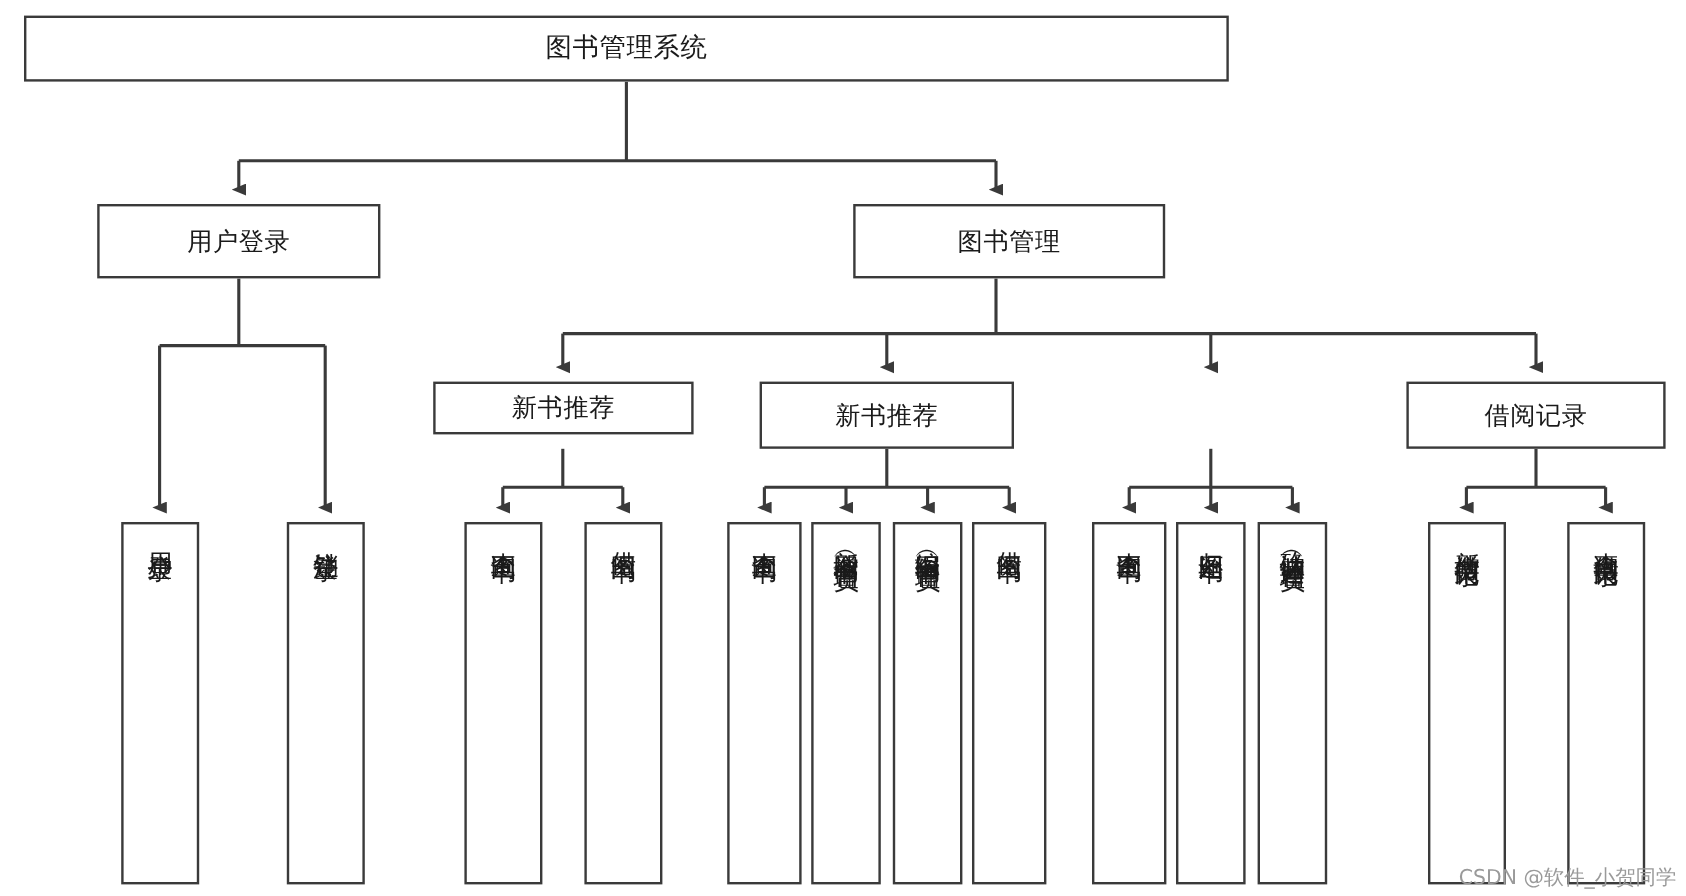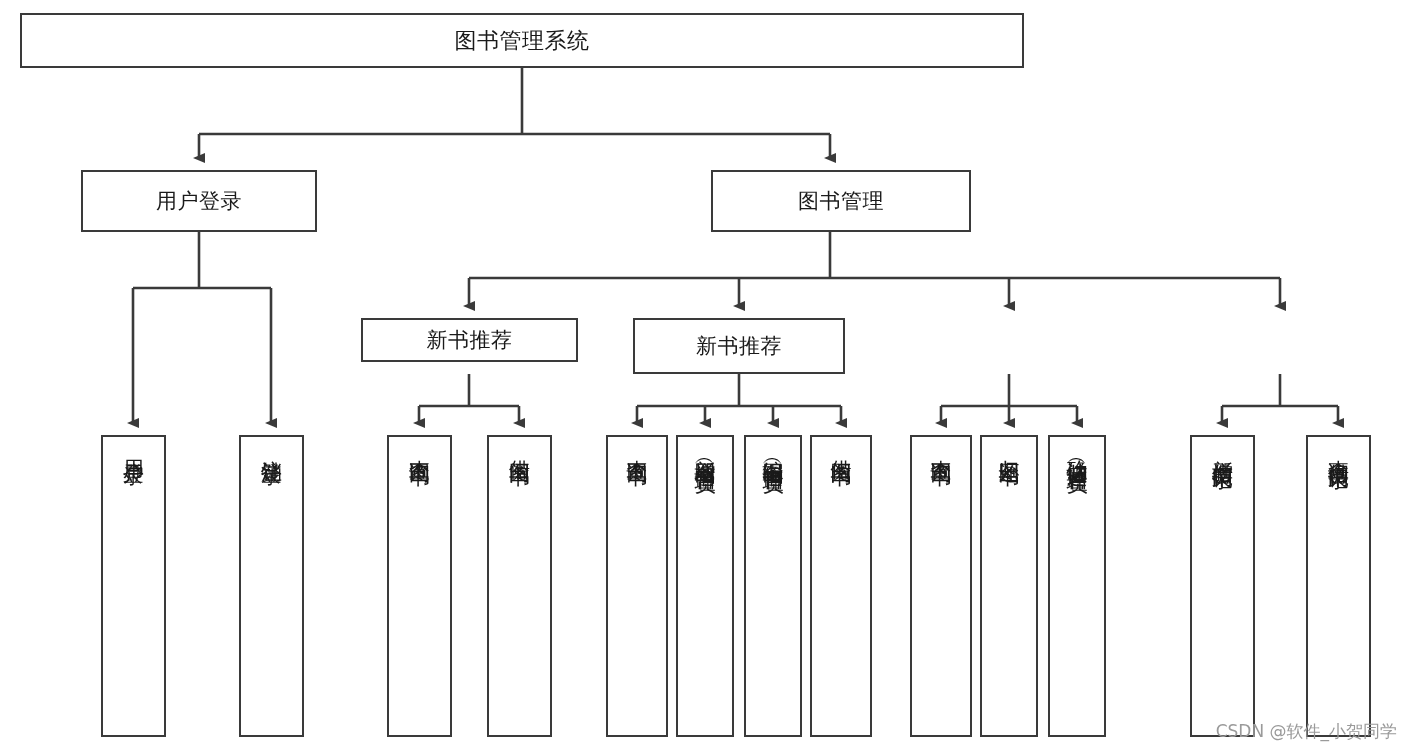--- a/index.html
+++ b/index.html
@@ -138,20 +138,23 @@
 
   <div class="node horiz" style="left:361px; top:318px; width:217px; height:44px;">
     <span class="label">新书推荐</span>
   </div>
 
   <div class="node horiz" style="left:633px; top:318px; width:212px; height:56px;">
     <span class="label">新书推荐</span>
   </div>
 
 
+  <div class="node horiz" style="left:1172px; top:318px; width:216px; height:56px;">
+    <span class="label">借阅记录</span>
+  </div>
 
   <div class="node vert" style="left:101px; top:435px; width:65px; height:302px;">
     <span class="label">用户登录</span>
   </div>
 
   <div class="node vert" style="left:239px; top:435px; width:65px; height:302px;">
     <span class="label">注销登录</span>
   </div>
 
   <div class="node vert" style="left:387px; top:435px; width:65px; height:302px;">

